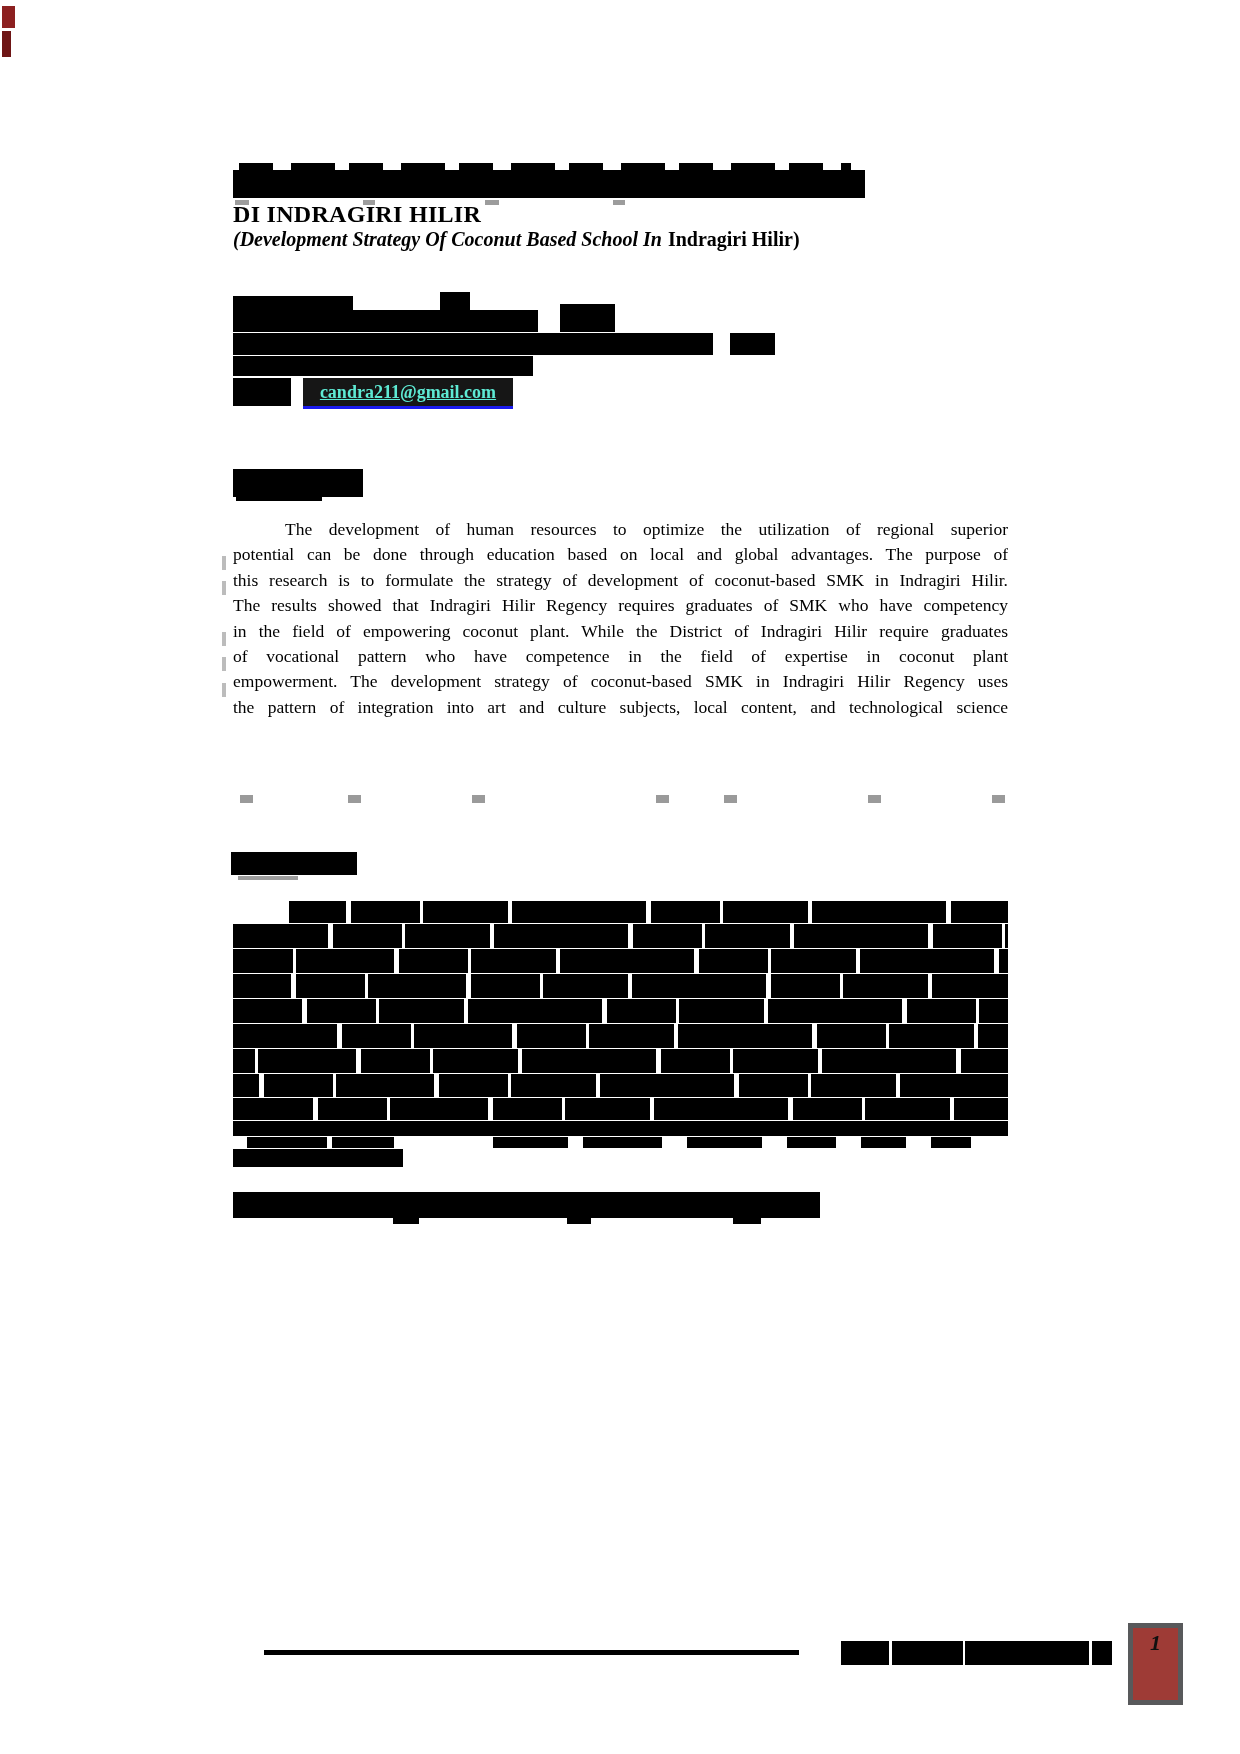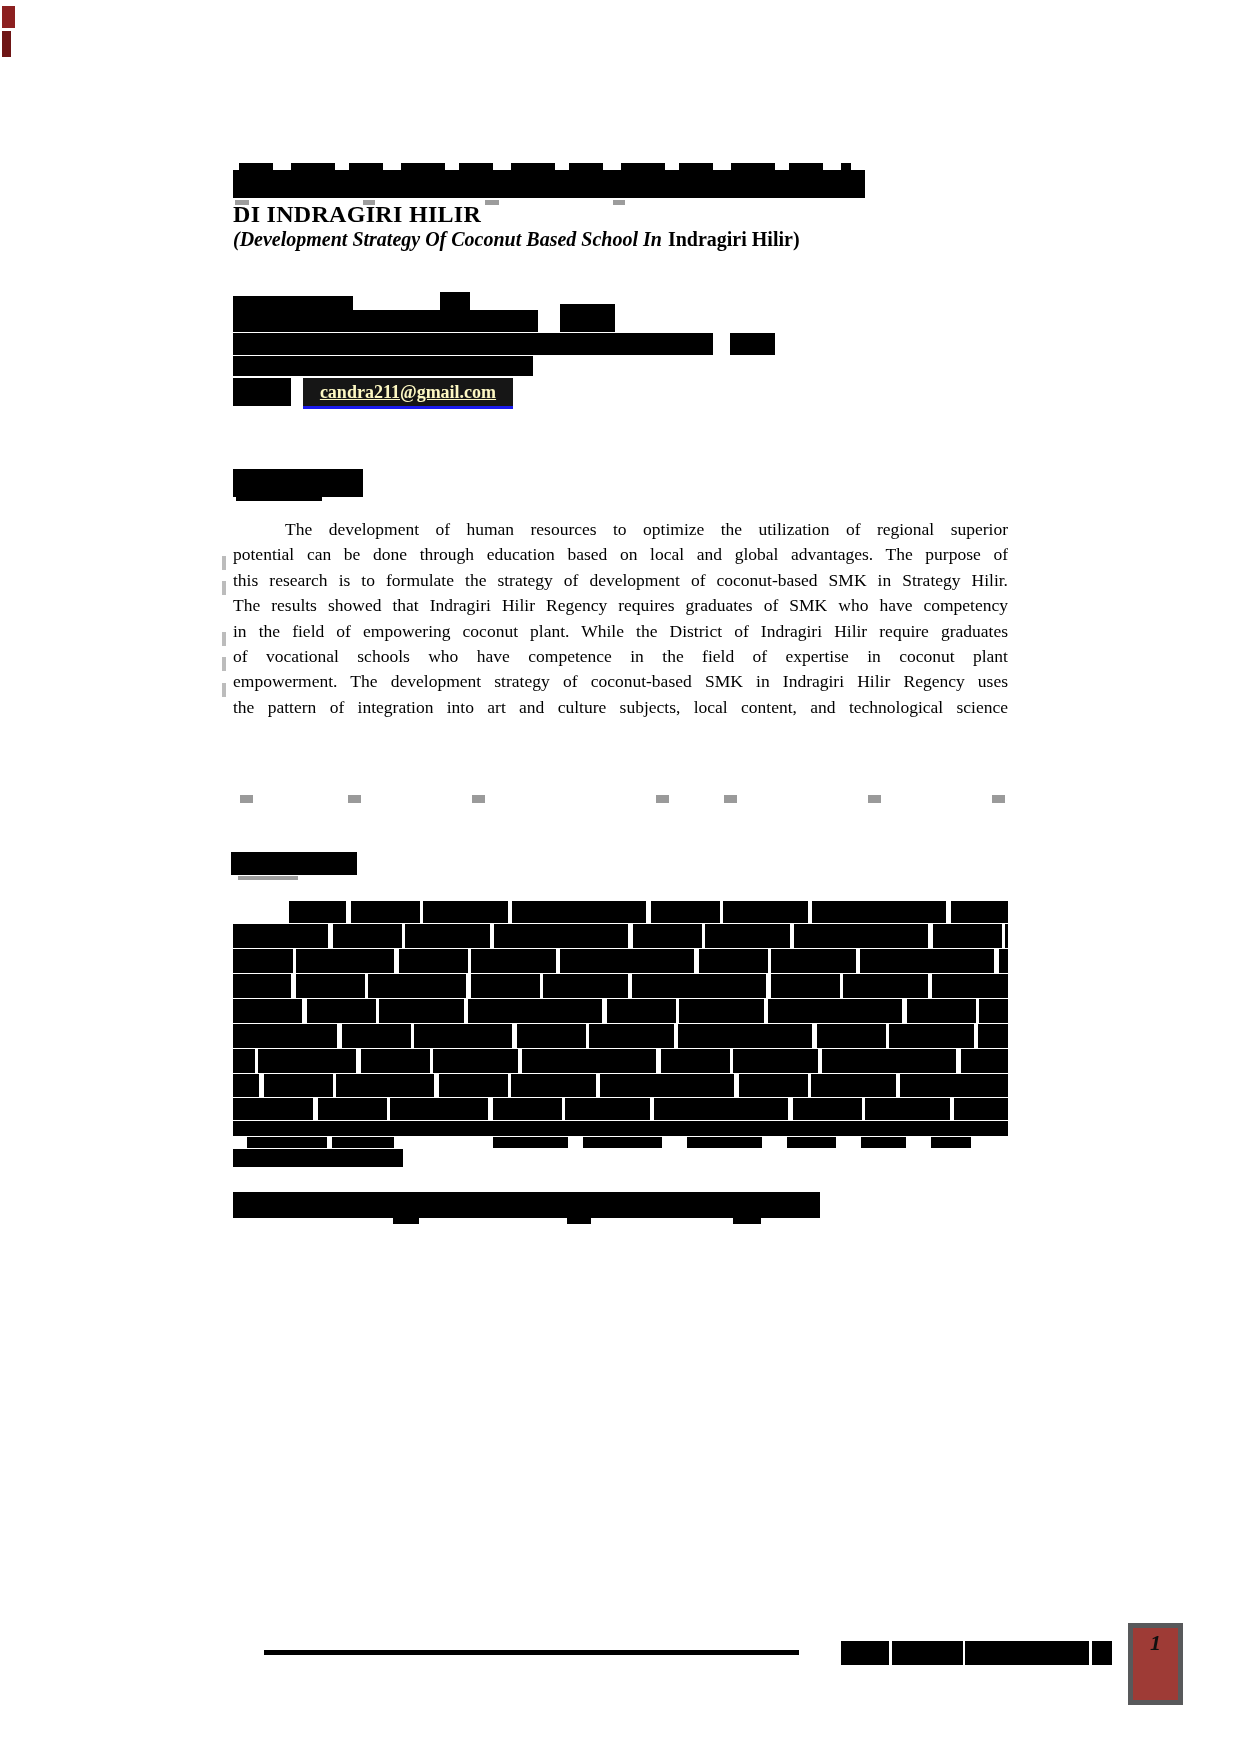--- a/index.html
+++ b/index.html
@@ -91,32 +91,32 @@
     <div class="redact" style="left:440px;top:292px;width:30px;height:18px;"></div>
     <div class="redact" style="left:233px;top:310px;width:305px;height:22px;"></div>
     <div class="redact" style="left:560px;top:304px;width:55px;height:28px;"></div>
     <div class="redact" style="left:233px;top:333px;width:480px;height:22px;"></div>
     <div class="redact" style="left:730px;top:333px;width:45px;height:22px;"></div>
     <div class="redact" style="left:233px;top:356px;width:300px;height:20px;"></div>
   </div>
 
   <div class="redact" style="left:233px;top:378px;width:58px;height:28px;"></div>
   <div class="abs email-box" style="background-color: rgb(22, 22, 22); border-bottom: 3px solid rgb(26, 26, 238);">
-    <a class="email-link" style="color: #fef9c3;">candra211@gmail.com</a>
+    <a class="email-link" style="color: #5eead4;">candra211@gmail.com</a>
   </div>
 
   <div class="redact head-abstract"></div>
 
   <div class="abs abstract">
     <div class="line first">The development of human resources to optimize the utilization of regional superior</div>
     <div class="line">potential can be done through education based on local and global advantages. The purpose of</div>
-    <div class="line">this research is to formulate the strategy of development of coconut-based SMK in Strategy Hilir.</div>
+    <div class="line">this research is to formulate the strategy of development of coconut-based SMK in Indragiri Hilir.</div>
     <div class="line">The results showed that Indragiri Hilir Regency requires graduates of SMK who have competency</div>
     <div class="line">in the field of empowering coconut plant. While the District of Indragiri Hilir require graduates</div>
-    <div class="line">of vocational schools who have competence in the field of expertise in coconut plant</div>
+    <div class="line">of vocational pattern who have competence in the field of expertise in coconut plant</div>
     <div class="line">empowerment. The development strategy of coconut-based SMK in Indragiri Hilir Regency uses</div>
     <div class="line">the pattern of integration into art and culture subjects, local content, and technological science</div>
   </div>
 
   <div class="m-tick" style="top:556px;"></div>
   <div class="m-tick" style="top:581px;"></div>
   <div class="m-tick" style="top:632px;"></div>
   <div class="m-tick" style="top:657px;"></div>
   <div class="m-tick" style="top:683px;"></div>
 

